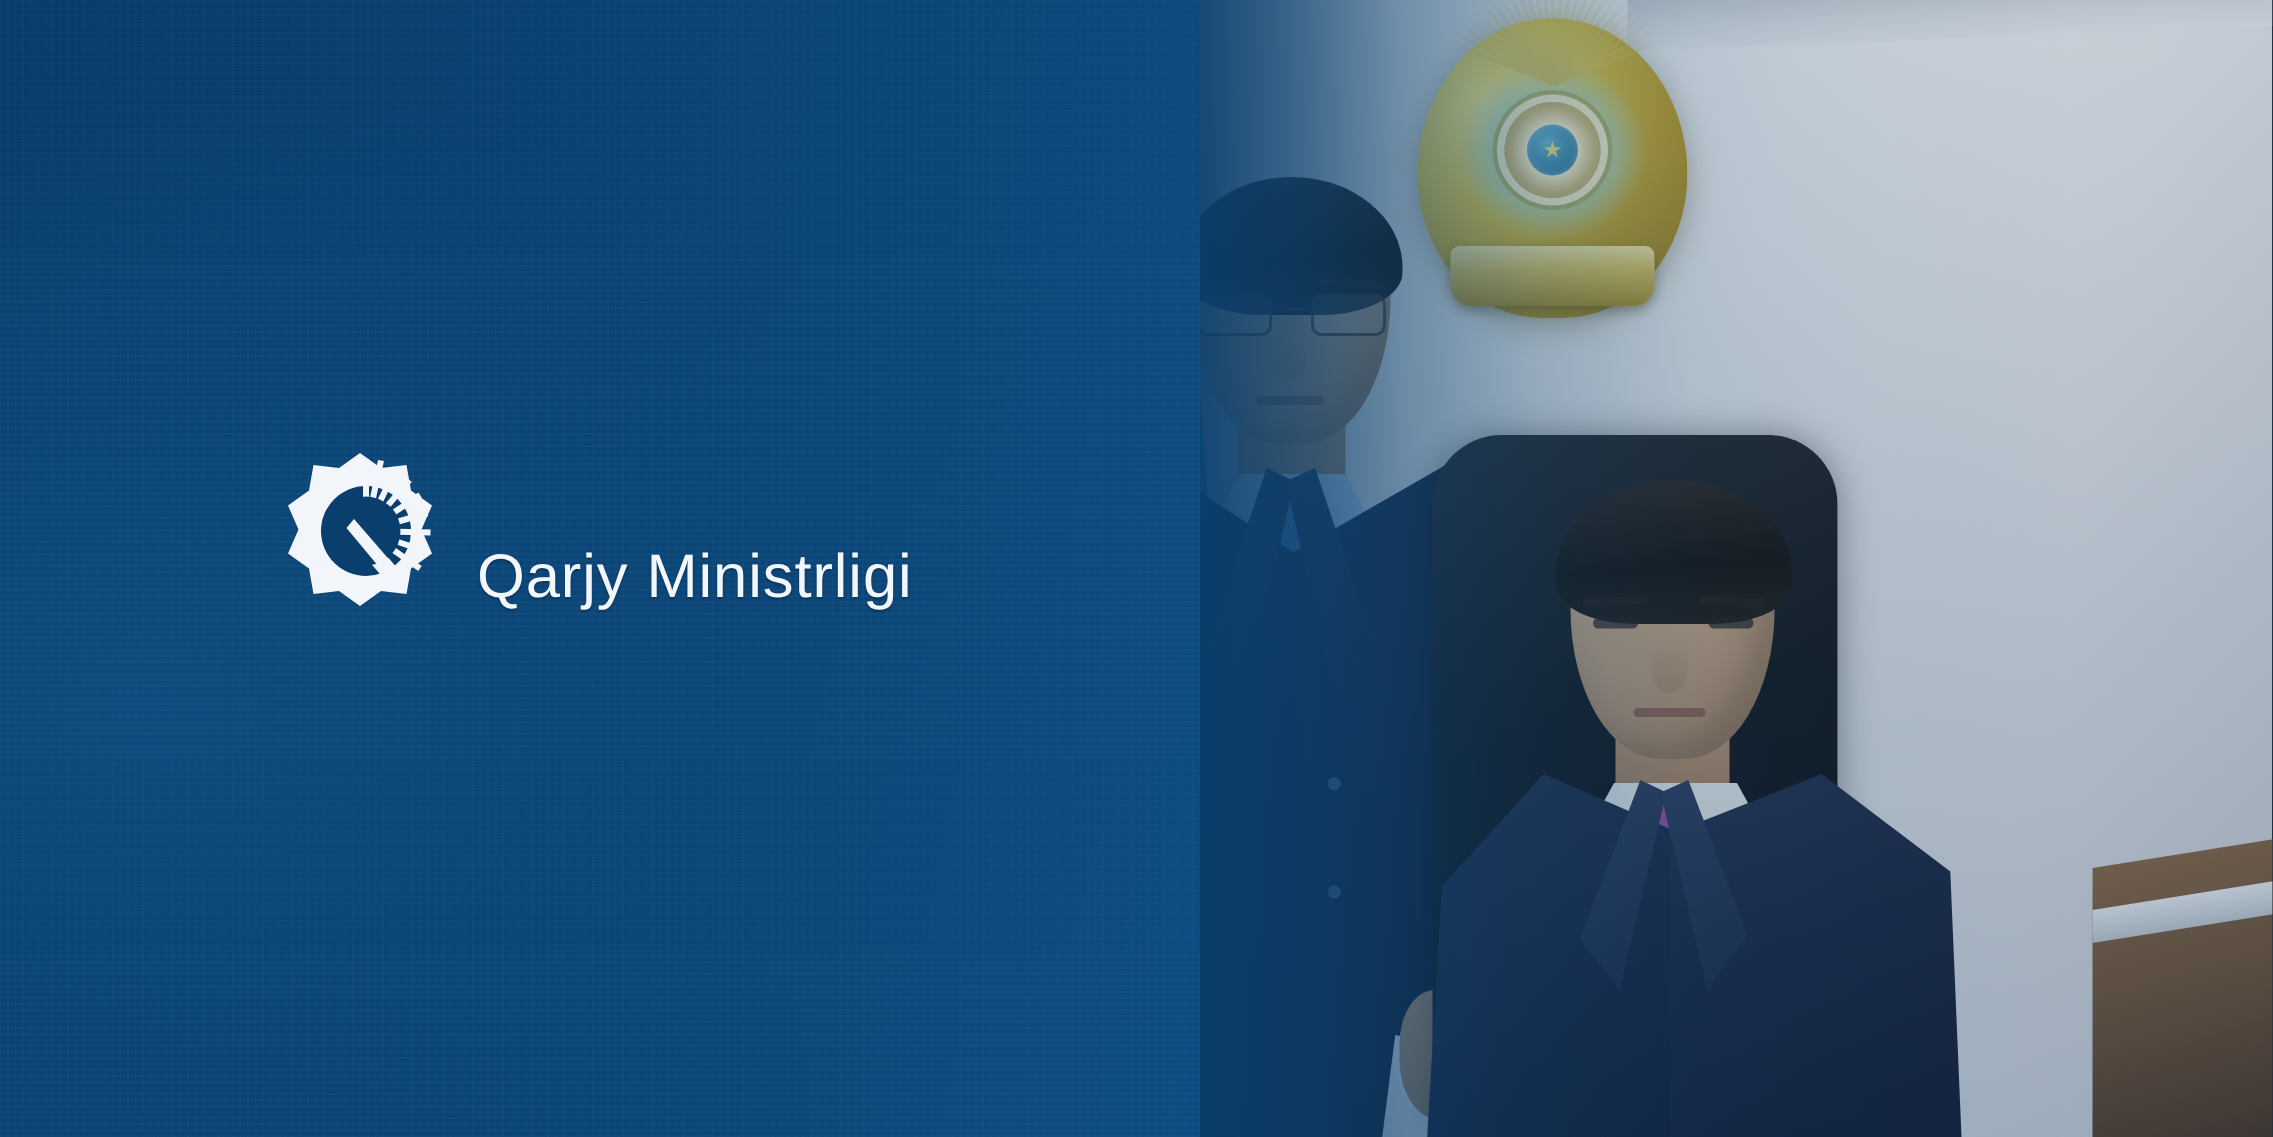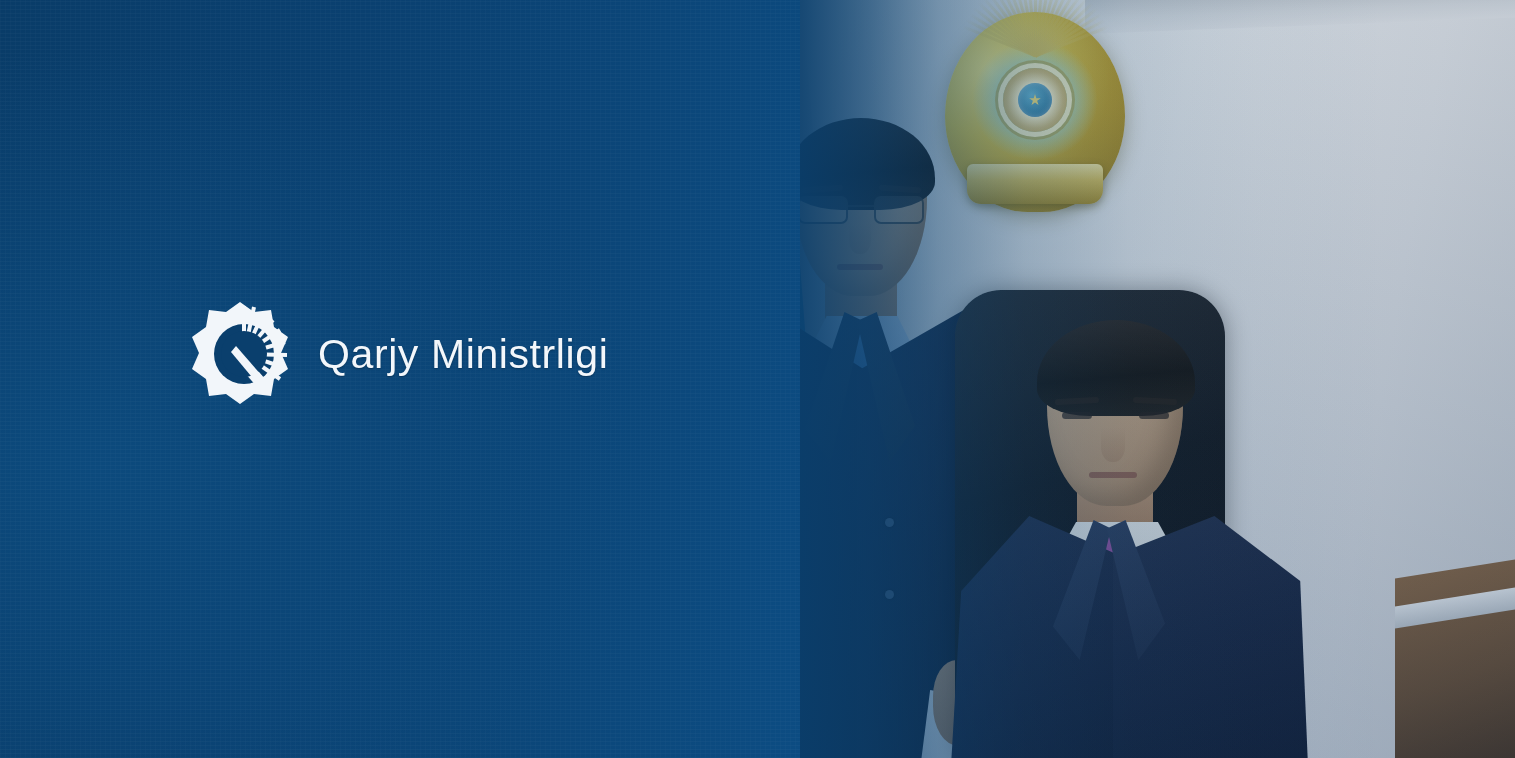--- a/index.html
+++ b/index.html
@@ -491,21 +491,21 @@
       repeating-linear-gradient(0deg, rgba(255,255,255,.5) 0 1px, rgba(0,0,0,0) 1px 4px),
       repeating-linear-gradient(90deg, rgba(255,255,255,.35) 0 1px, rgba(0,0,0,0) 1px 5px);
     pointer-events: none;
   }
 
   .brand {
     position: absolute;
     left: 188px;
     top: 300px;
     display: flex;
-    align-items: center;
+    align-items: flex-end;
     gap: 26px;
   }
   .brand-mark {
     width: 104px;
     height: 108px;
     flex: 0 0 auto;
   }
   .brand-name {
     color: #f3f7fb;
     font-size: 41px;

